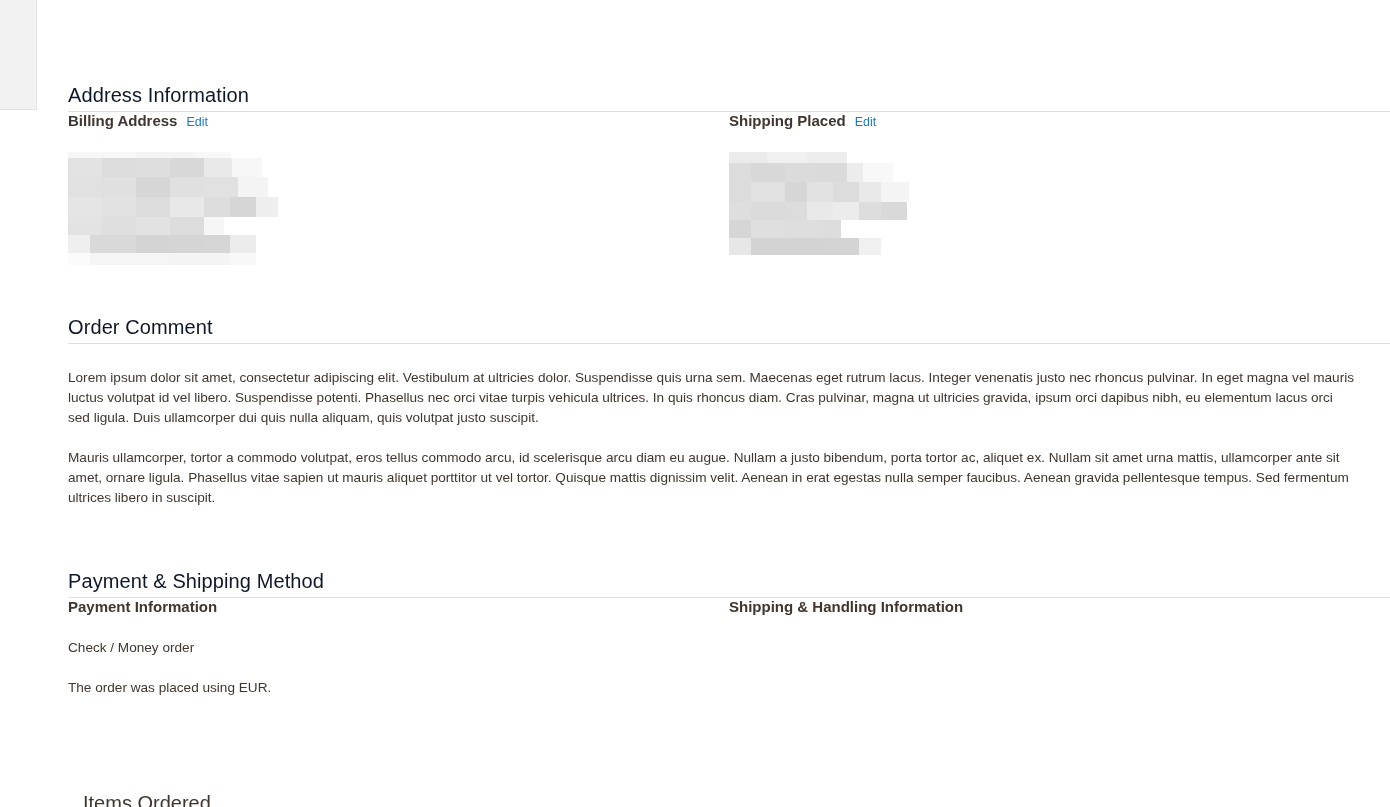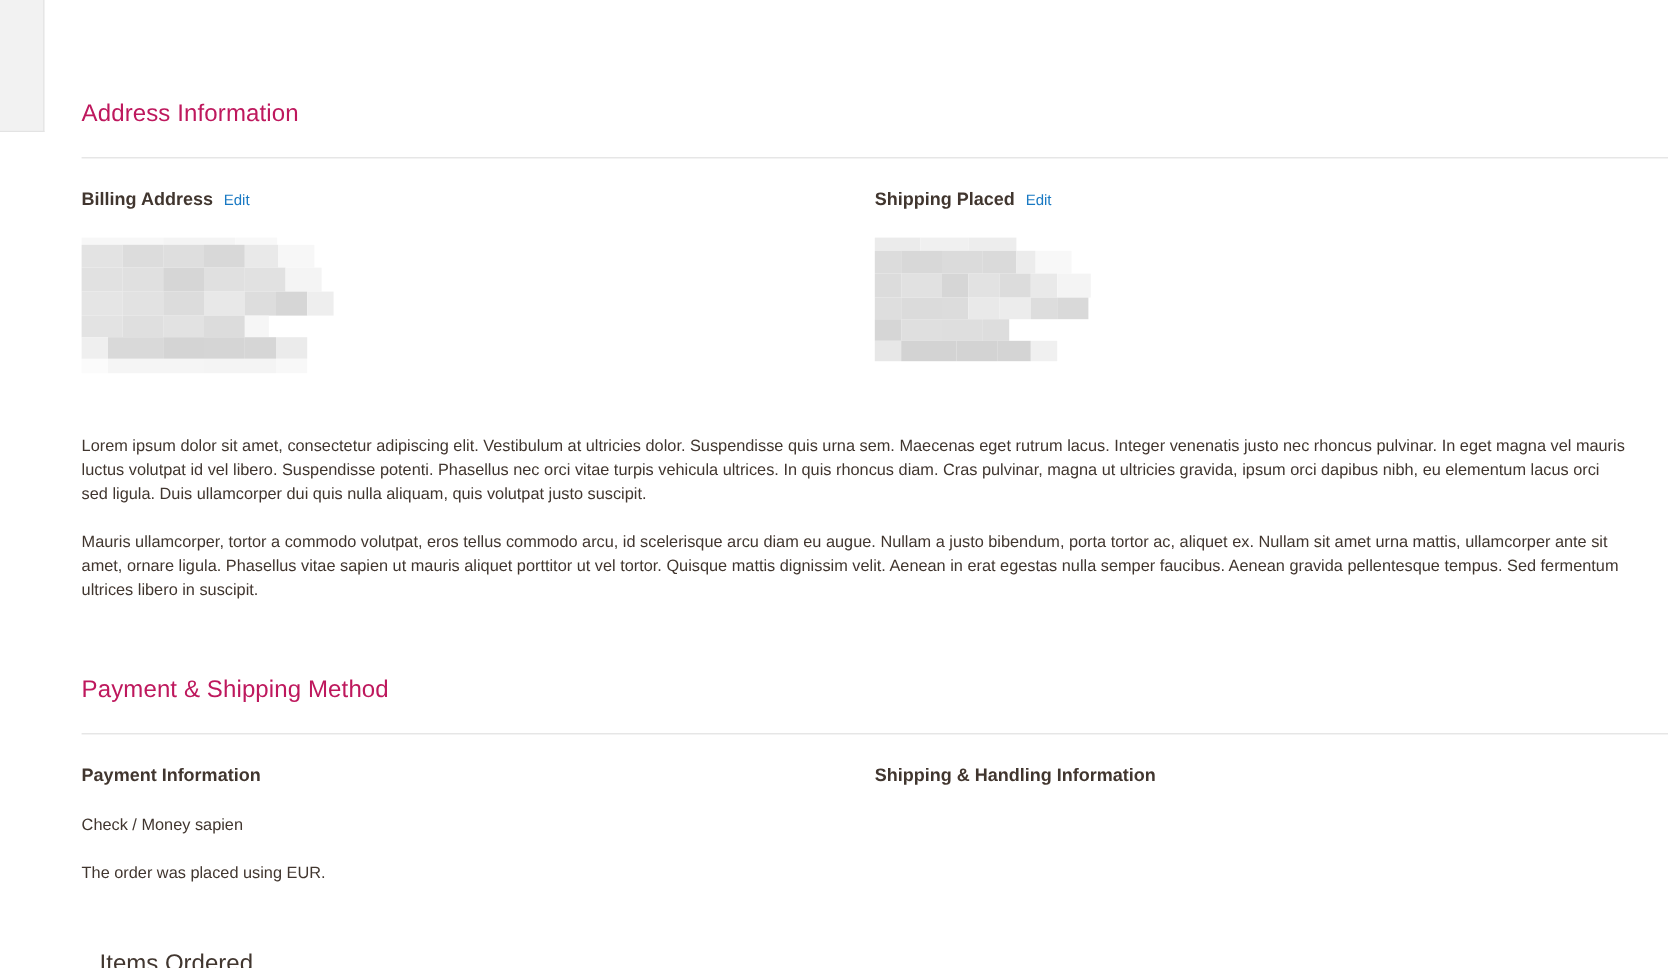--- a/index.html
+++ b/index.html
@@ -62,35 +62,34 @@
     font-size: 13.5px;
     color: #41362f;
     text-align: right;
     vertical-align: top;
   }
 
   
   .section-title {
     font-size: 20px;
     font-weight: 400;
-    color: #be185d;
+    color: #0f172a;
     letter-spacing: 0.1px;
     margin: 0;
-    padding: 0 0 24px 0;
+    padding: 0 0 4px 0;
     border-bottom: 1px solid #e0e0e0;
   }
 
   .addr-section { margin-top: 84px; }
   .comment-section { margin-top: 60px; }
   .payship-section { margin-top: 62px; }
 
   
   .cols {
     display: flex;
-    margin-top: 26px;
   }
   .col {
     width: 50%;
     box-sizing: border-box;
     padding-right: 30px;
   }
   .col.col-right { padding-right: 0; }
 
   .sub-title {
     font-size: 15px;
@@ -250,33 +249,34 @@
           <div class="cell" style="left:68px;top:86px;width:34px;height:17px;background:#d3d3d3"></div>
           <div class="cell" style="left:102px;top:86px;width:28px;height:17px;background:#d4d4d4"></div>
           <div class="cell" style="left:130px;top:86px;width:22px;height:17px;background:#f0f0f0"></div>
         </div>
       </div>
 
     </div>
   </div>
 
   <div class="comment-section">
+    <h2 class="section-title">Order Comment</h2>
     <div class="comment-body">
       <p>Lorem ipsum dolor sit amet, consectetur adipiscing elit. Vestibulum at ultricies dolor. Suspendisse quis urna sem. Maecenas eget rutrum lacus. Integer venenatis justo nec rhoncus pulvinar. In eget magna vel mauris luctus volutpat id vel libero. Suspendisse potenti. Phasellus nec orci vitae turpis vehicula ultrices. In quis rhoncus diam. Cras pulvinar, magna ut ultricies gravida, ipsum orci dapibus nibh, eu elementum lacus orci sed ligula. Duis ullamcorper dui quis nulla aliquam, quis volutpat justo suscipit.</p>
       <p>Mauris ullamcorper, tortor a commodo volutpat, eros tellus commodo arcu, id scelerisque arcu diam eu augue. Nullam a justo bibendum, porta tortor ac, aliquet ex. Nullam sit amet urna mattis, ullamcorper ante sit amet, ornare ligula. Phasellus vitae sapien ut mauris aliquet porttitor ut vel tortor. Quisque mattis dignissim velit. Aenean in erat egestas nulla semper faucibus. Aenean gravida pellentesque tempus. Sed fermentum ultrices libero in suscipit.</p>
     </div>
   </div>
 
   <div class="payship-section">
     <h2 class="section-title">Payment &amp; Shipping Method</h2>
 
     <div class="cols">
       <div class="col">
         <h3 class="sub-title">Payment Information</h3>
-        <p class="pay-line first">Check / Money sapien</p>
+        <p class="pay-line first">Check / Money order</p>
         <p class="pay-line">The order was placed using EUR.</p>
       </div>
 
       <div class="col col-right">
         <h3 class="sub-title">Shipping &amp; Handling Information</h3>
       </div>
     </div>
   </div>
 
 </div>

